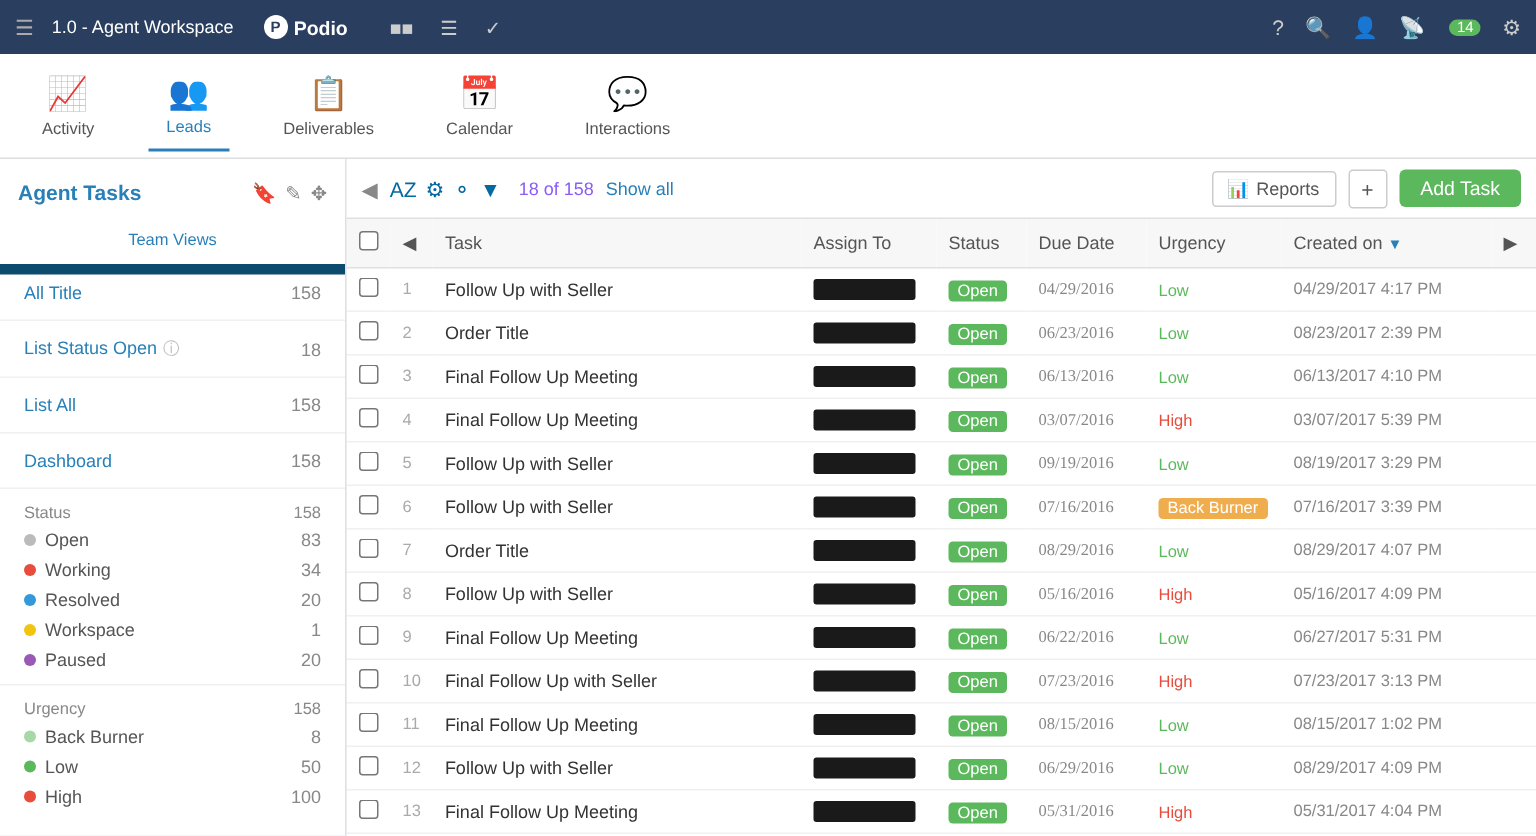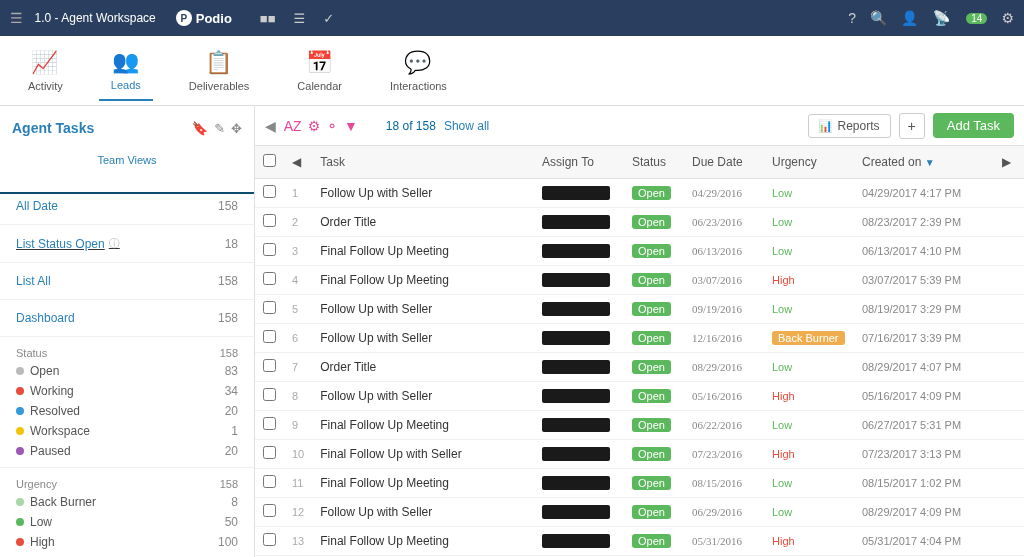--- a/index.html
+++ b/index.html
@@ -18,21 +18,21 @@
     
     .second-nav { background: #fff; border-bottom: 1px solid #ddd; display: flex; align-items: center; padding: 0 16px; height: 70px; gap: 24px; }
     .nav-item { display: flex; flex-direction: column; align-items: center; gap: 4px; cursor: pointer; color: #555; font-size: 11px; padding: 8px 12px; }
     .nav-item .nav-icon { font-size: 22px; color: #2980b9; }
     .nav-item.active { border-bottom: 2px solid #2980b9; color: #2980b9; }
 
     
     .main-layout { display: flex; height: calc(557px - 36px - 70px); }
 
     
-    .sidebar { width: 255px; background: #fff; border-right: 1px solid #e0e0e0; overflow-y: auto; flex-shrink: 0; padding: 10px 0; }
+    .sidebar { width: 231px; background: #fff; border-right: 1px solid #e0e0e0; overflow-y: auto; flex-shrink: 0; padding: 10px 0; }
     .sidebar-header { display: flex; align-items: center; justify-content: space-between; padding: 4px 12px 8px; }
     .sidebar-header-title { color: #2980b9; font-size: 14px; font-weight: 600; }
     .sidebar-header-icons { display: flex; gap: 6px; color: #888; font-size: 13px; }
     .sidebar-section-title { color: #2980b9; font-size: 11px; text-align: center; padding: 6px 0; }
     .sidebar-item { display: flex; justify-content: space-between; align-items: center; padding: 5px 16px; cursor: pointer; }
     .sidebar-item-label { color: #2980b9; font-size: 12px; }
     .sidebar-item-count { color: #888; font-size: 12px; }
     .sidebar-divider { border: none; border-top: 1px solid #f0f0f0; margin: 6px 0; }
     .sidebar-group-title { color: #888; font-size: 11px; padding: 4px 16px 2px; display: flex; justify-content: space-between; }
     .status-dot { width: 8px; height: 8px; border-radius: 50%; display: inline-block; margin-right: 6px; }
@@ -42,23 +42,23 @@
     .dot-yellow { background: #f1c40f; }
     .dot-purple { background: #9b59b6; }
     .dot-light { background: #a8d8a8; }
     .dot-green { background: #5cb85c; }
     .sidebar-status-item { display: flex; align-items: center; justify-content: space-between; padding: 3px 16px; cursor: pointer; }
     .sidebar-status-left { display: flex; align-items: center; font-size: 12px; color: #555; }
 
     
     .content-area { flex: 1; display: flex; flex-direction: column; overflow: hidden; }
     .content-toolbar { background: #fff; border-bottom: 1px solid #e0e0e0; display: flex; align-items: center; padding: 6px 10px; gap: 8px; height: 40px; }
-    .toolbar-icons { display: flex; gap: 6px; color: #ec4899; font-size: 14px; }
+    .toolbar-icons { display: flex; gap: 6px; color: #0369a1; font-size: 14px; }
     .toolbar-icon { cursor: pointer; }
-    .count-label { color: #0369a1; font-size: 12px; margin-left: 20px; }
+    .count-label { color: #8b5cf6; font-size: 12px; margin-left: 4px; }
     .show-all-link { color: #2980b9; font-size: 12px; cursor: pointer; text-align: center; }
     .toolbar-right { margin-left: auto; display: flex; gap: 8px; align-items: center; }
     .reports-btn { background: #fff; border: 1px solid #ccc; color: #555; padding: 4px 10px; border-radius: 3px; cursor: pointer; font-size: 12px; display: flex; align-items: center; gap: 4px; }
     .plus-btn { background: #fff; border: 1px solid #ccc; color: #555; padding: 4px 8px; border-radius: 3px; cursor: pointer; font-size: 14px; }
     .add-task-btn { background: #5cb85c; color: #fff; border: none; padding: 5px 14px; border-radius: 4px; cursor: pointer; font-size: 13px; font-weight: 500; }
 
     
     .table-container { flex: 1; overflow-y: auto; background: #fff; }
     table { width: 100%; border-collapse: collapse; font-size: 12px; }
     thead tr { background: #f7f7f7; }
@@ -141,31 +141,31 @@
   <div class="sidebar">
     <div class="sidebar-header">
       <span class="sidebar-header-title">Agent Tasks</span>
       <div class="sidebar-header-icons">
         <span style="cursor:pointer;">🔖</span>
         <span style="cursor:pointer;">✎</span>
         <span style="cursor:pointer;">✥</span>
       </div>
     </div>
 
-    <div style="padding: 4px 0 20px; border-bottom: 2px solid #0c4a6e;">
+    <div style="padding: 4px 0 4px; border-bottom: 7px solid #0c4a6e;">
       <div class="sidebar-section-title">Team Views</div>
     </div>
 
     <div class="sidebar-item">
-      <span class="sidebar-item-label">All Date</span>
+      <span class="sidebar-item-label">All Title</span>
       <span class="sidebar-item-count">158</span>
     </div>
     <hr class="sidebar-divider">
     <div class="sidebar-item">
-      <span style="display:flex;align-items:flex-end;gap:4px;text-decoration:underline;">
+      <span style="display:flex;align-items:flex-start;gap:4px;">
         <span class="sidebar-item-label">List Status Open</span>
         <span style="color:#bbb;font-size:11px;">ⓘ</span>
       </span>
       <span class="sidebar-item-count">18</span>
     </div>
     <hr class="sidebar-divider">
     <div class="sidebar-item">
       <span class="sidebar-item-label">List All</span>
       <span class="sidebar-item-count">158</span>
     </div>
@@ -348,21 +348,21 @@
     <td class="col-nav"></td>
   </tr>
             <tr>
     <td class="col-check"><input type="checkbox" style=""></td>
     <td class="col-num row-num">6</td>
     <td class="col-task task-name">Follow Up with Seller</td>
     <td class="col-assign">
                 <div class="assign-bar"></div>
               </td>
     <td class="col-status"><span class="status-open">Open</span></td>
-    <td class="col-due due-date">12/16/2016</td>
+    <td class="col-due due-date">07/16/2016</td>
     <td class="col-urgency"><span class="urgency-backburner">Back Burner</span></td>
     <td class="col-created created-on">07/16/2017 3:39 PM</td>
     <td class="col-nav"></td>
   </tr>
             <tr>
     <td class="col-check"><input type="checkbox" style=""></td>
     <td class="col-num row-num">7</td>
     <td class="col-task task-name">Order Title</td>
     <td class="col-assign">
                 <div class="assign-bar"></div>

